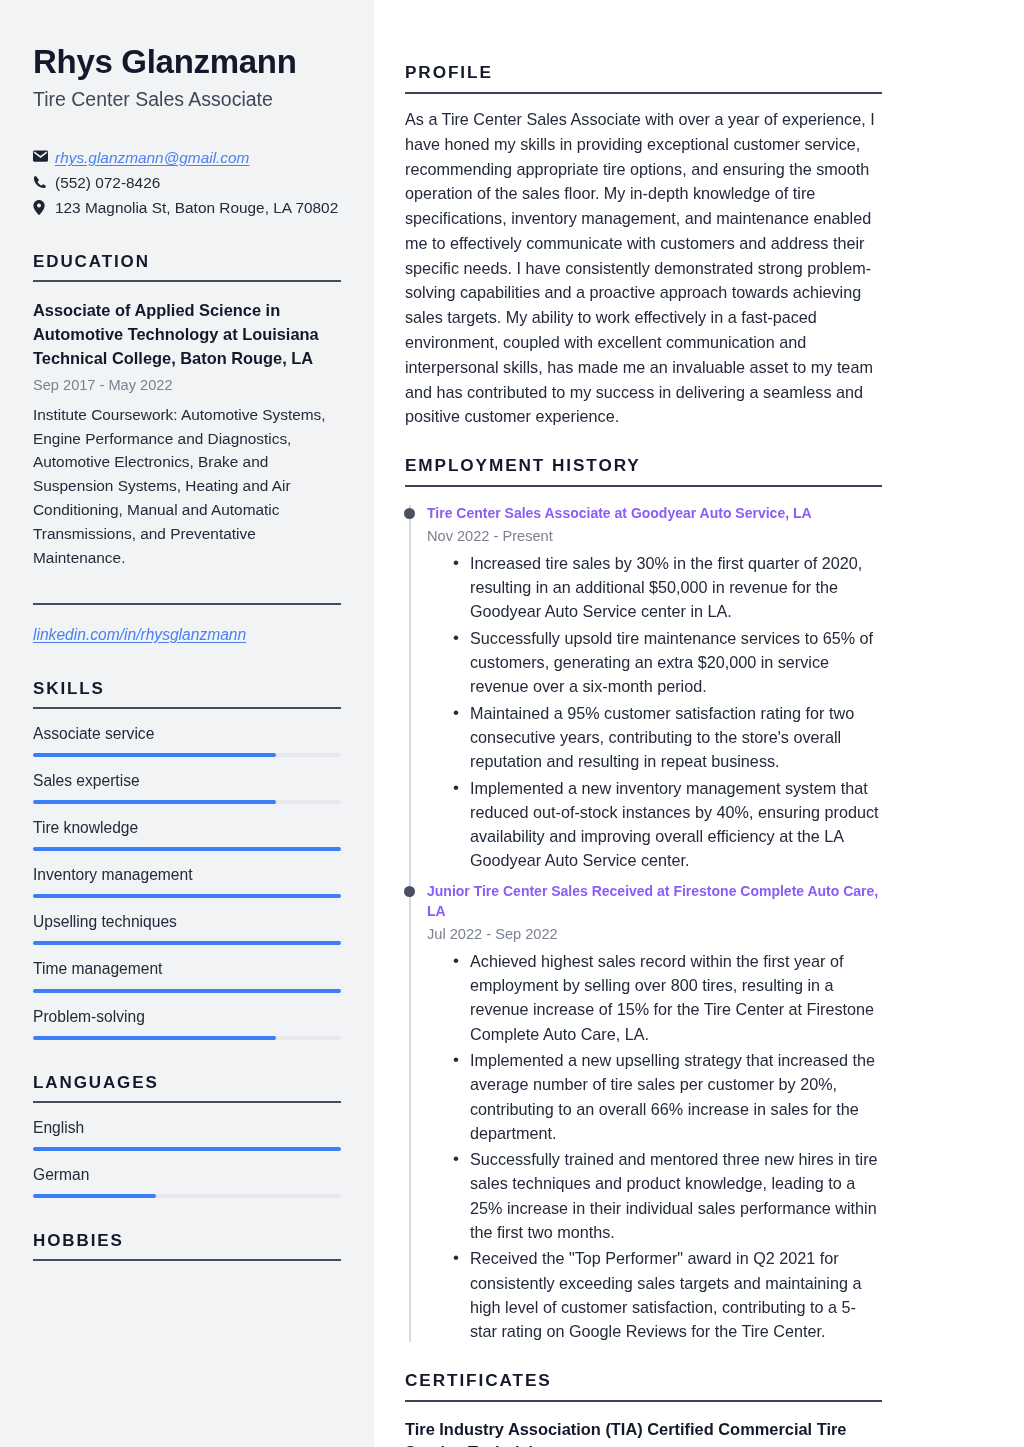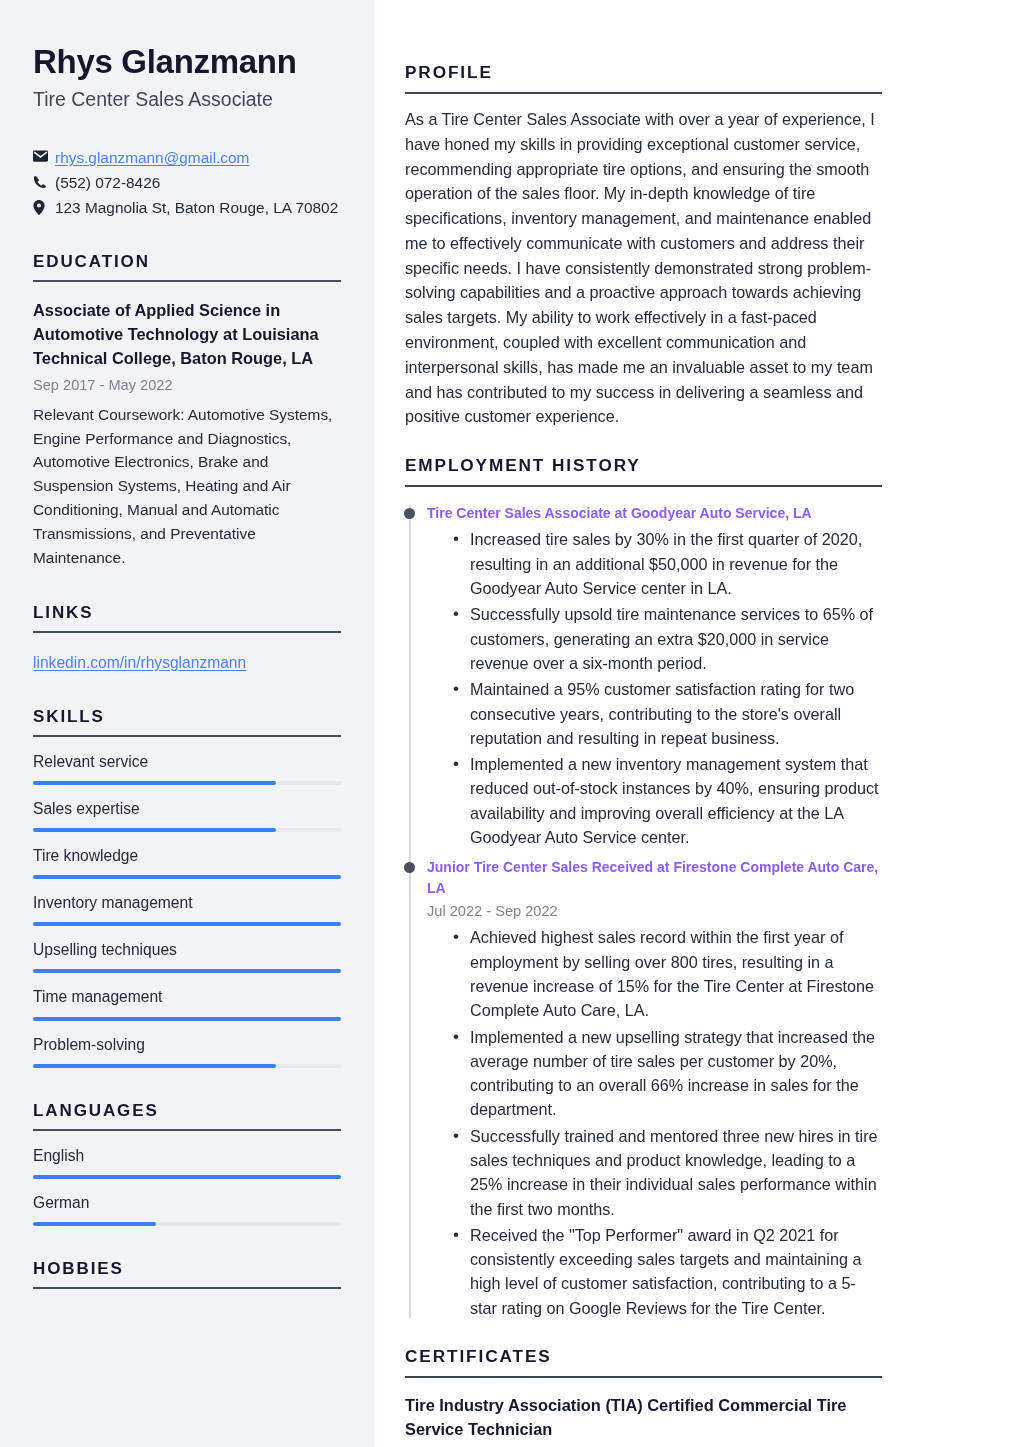--- a/index.html
+++ b/index.html
@@ -50,20 +50,21 @@
     display: flex;
     justify-content: flex-start;
     color: #1d2433;
   }
   .contact-icon svg { display: block; }
   .contact-text { flex: 1; }
   a.link-blue {
     color: #4a82f0;
     text-decoration: underline;
     text-underline-offset: 2px;
+    font-style: italic;
   }
 
   .side-section { margin-top: 33px; }
   .side-heading {
     font-size: 17px;
     font-weight: bold;
     letter-spacing: 1.9px;
     color: #13182b;
     text-transform: uppercase;
   }
@@ -253,37 +254,36 @@
         </span>
         <span class="contact-text">123 Magnolia St, Baton Rouge, LA 70802</span>
       </div>
     </div>
 
     <section class="side-section">
       <div class="side-heading">EDUCATION</div>
       <div class="side-rule"></div>
       <div class="edu-degree">Associate of Applied Science in Automotive Technology at Louisiana Technical College, Baton Rouge, LA</div>
       <div class="edu-date">Sep 2017 - May 2022</div>
-      <div class="edu-desc">Relevant Coursework: Automotive Systems, Engine Performance and Diagnostics, Automotive Electronics, Brake and Suspension Systems, Heating and Air Conditioning, Manual and Automatic Transmissions, and Preventative Maintenance.</div>
+      <div class="edu-desc">Institute Coursework: Automotive Systems, Engine Performance and Diagnostics, Automotive Electronics, Brake and Suspension Systems, Heating and Air Conditioning, Manual and Automatic Transmissions, and Preventative Maintenance.</div>
     </section>
 
     <section class="side-section">
-      <div class="side-heading">LINKS</div>
       <div class="side-rule"></div>
       <div class="links-body">
         <a class="link-blue" href="#">linkedin.com/in/rhysglanzmann</a>
       </div>
     </section>
 
     <section class="side-section">
       <div class="side-heading">SKILLS</div>
       <div class="side-rule"></div>
       <div class="skills-list">
         <div class="skill-row">
-          <div class="skill-label">Relevant service</div>
+          <div class="skill-label">Associate service</div>
           <div class="bar-track">
             <div class="bar-fill" style="width: 79%;"></div>
           </div>
         </div>
         <div class="skill-row">
           <div class="skill-label">Sales expertise</div>
           <div class="bar-track">
             <div class="bar-fill" style="width: 79%;"></div>
           </div>
         </div>
@@ -356,20 +356,21 @@
 
     <section class="main-section">
       <div class="main-heading">EMPLOYMENT HISTORY</div>
       <div class="main-rule"></div>
 
       <div class="timeline">
 
         <div class="job">
           <span class="job-dot"></span>
           <div class="job-head">Tire Center Sales Associate at Goodyear Auto Service, LA</div>
+          <div class="job-date">Nov 2022 - Present</div>
           <div class="bullets">
             <div class="bullet">Increased tire sales by 30% in the first quarter of 2020, resulting in an additional $50,000 in revenue for the Goodyear Auto Service center in LA.</div>
             <div class="bullet">Successfully upsold tire maintenance services to 65% of customers, generating an extra $20,000 in service revenue over a six-month period.</div>
             <div class="bullet">Maintained a 95% customer satisfaction rating for two consecutive years, contributing to the store's overall reputation and resulting in repeat business.</div>
             <div class="bullet">Implemented a new inventory management system that reduced out-of-stock instances by 40%, ensuring product availability and improving overall efficiency at the LA Goodyear Auto Service center.</div>
           </div>
         </div>
 
         <div class="job">
           <span class="job-dot"></span>

